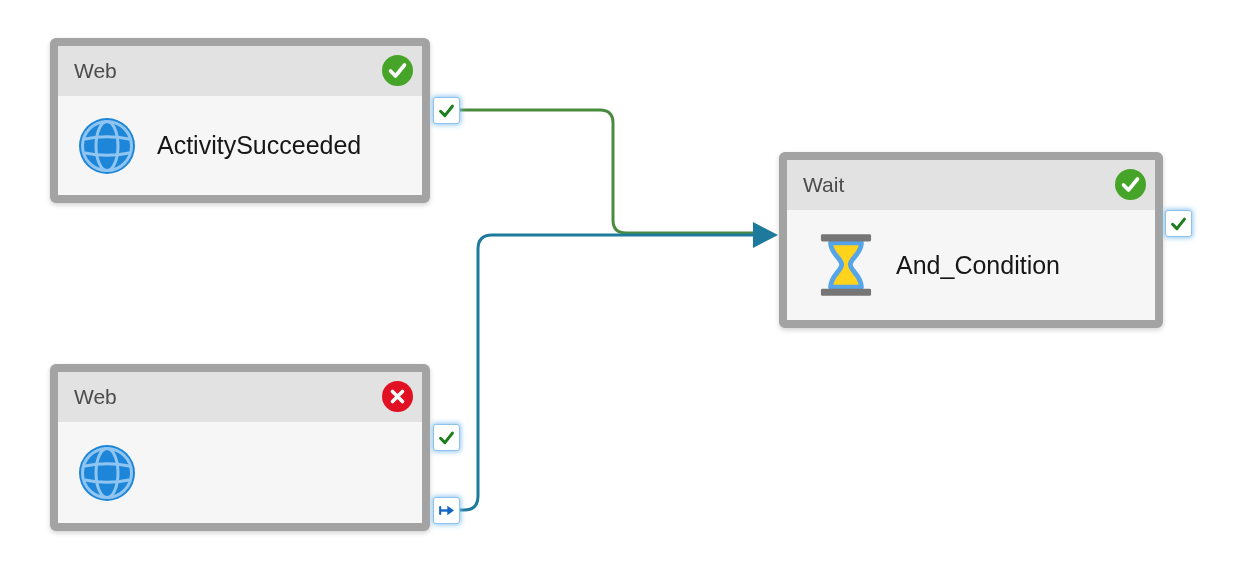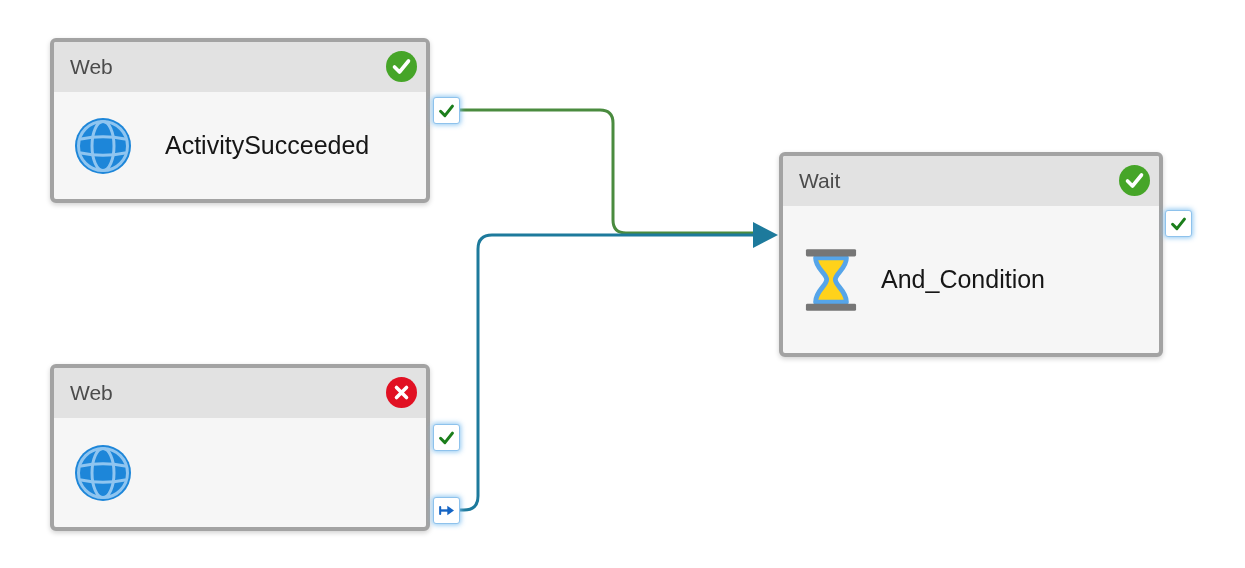--- a/index.html
+++ b/index.html
@@ -7,30 +7,30 @@
     position:relative;
     width:1245px;height:568px;
     background:#ffffff;
     font-family:"Liberation Sans", sans-serif;
     overflow:hidden;
   }
   
   .node{
     position:absolute;
     background:#f6f6f6;
-    border:4px solid #a3a3a3;
+    border:8px solid #a3a3a3;
     border-radius:6px;
     box-shadow:0 2px 5px rgba(0,0,0,.18);
     box-sizing:border-box;
     z-index:1;
     overflow:hidden;
   }
   .node-a{left:50px;top:38px;width:380px;height:165px;}
   .node-b{left:50px;top:364px;width:380px;height:167px;}
-  .node-c{left:779px;top:152px;width:384px;height:205px;}
+  .node-c{left:779px;top:152px;width:384px;height:176px;}
   .node-header{
     position:relative;
     height:50px;
     background:#e2e2e2;
     display:flex;align-items:center;
     padding:0 10px 0 16px;
     box-sizing:border-box;
   }
   .node-type{
     font-size:21px;color:#4b4b4b;
@@ -38,22 +38,22 @@
   .badge{
     position:absolute;right:9px;top:9px;
     width:31px;height:31px;display:block;
   }
   .badge svg{display:block;width:31px;height:31px;}
   .node-body{
     display:flex;align-items:center;
     height:calc(100% - 50px);
     box-sizing:border-box;
   }
-  .node-a .node-body,.node-b .node-body{padding-left:21px;gap:34px;}
-  .node-c .node-body{padding-left:9px;gap:23px;margin-left:12px;}
+  .node-a .node-body,.node-b .node-body{padding-left:21px;gap:22px;}
+  .node-c .node-body{padding-left:32px;gap:23px;}
   .node-title{
     font-size:25px;color:#161616;white-space:nowrap;
   }
   .icon{display:block;line-height:0;}
   .icon svg{display:block;}
   
   .wires{
     position:absolute;left:0;top:0;z-index:3;
     pointer-events:none;
   }

